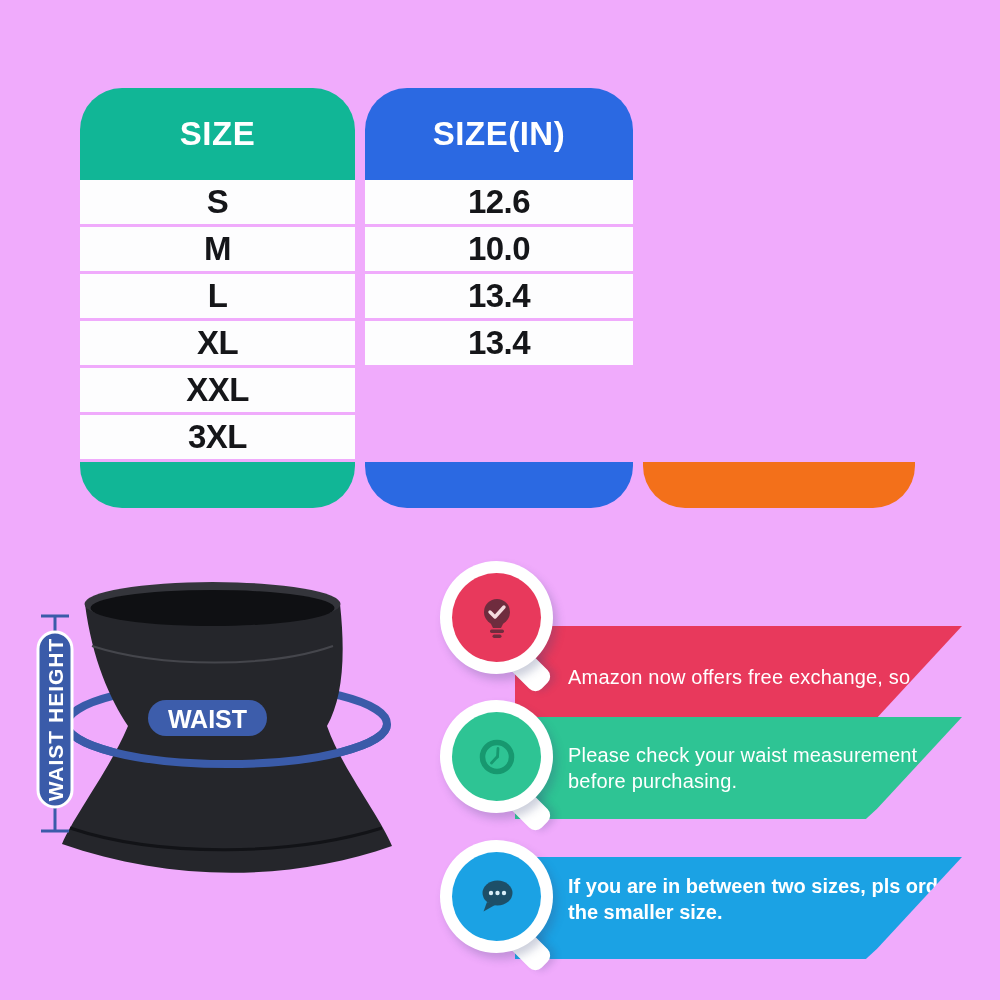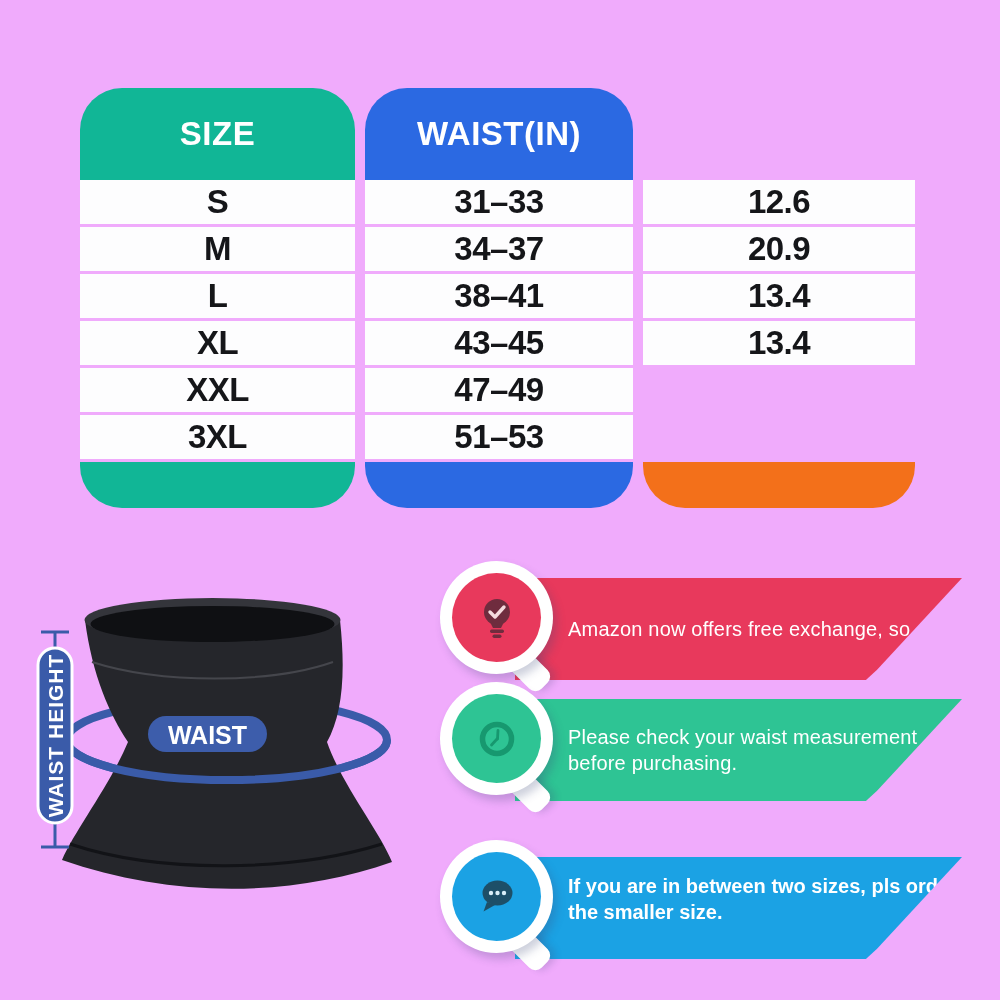--- a/index.html
+++ b/index.html
@@ -14,21 +14,21 @@
     height:92px;border-radius:42px 42px 0 0;display:flex;align-items:center;justify-content:center;
     color:#fff;font-size:33px;font-weight:700;letter-spacing:.5px;
   }
   .body-col{display:flex;flex-direction:column;row-gap:3px;}
   .body-cell{
     height:44px;background:#fdfdfe;display:flex;align-items:center;justify-content:center;
     font-size:33px;font-weight:700;color:#151619;letter-spacing:-.5px;
   }
   .ftr-cell{height:46px;margin-top:3px;border-radius:0 0 42px 42px;}
   
-  #diagram{position:absolute;left:30px;top:580px;width:380px;height:320px;}
+  #diagram{position:absolute;left:30px;top:564px;width:380px;height:320px;}
   
   .callout{position:absolute;left:440px;width:535px;height:132px;}
   .banner{
     position:absolute;left:75px;top:22px;width:447px;height:102px;
     clip-path:polygon(0 0,100% 0,81% 90%,78.5% 100%,0 100%);
     display:flex;flex-direction:column;justify-content:center;
     padding-left:53px;box-sizing:border-box;
     filter:drop-shadow(0 3px 3px rgba(50,60,110,.18));
   }
   .banner .line{color:#fff;font-size:20px;line-height:26px;letter-spacing:.2px;white-space:nowrap;}
@@ -49,43 +49,35 @@
   }
 </style>
 </head>
 <body>
 
 <div id="canvas">
 
   <div id="size-table">
     <div class="tbl-grid">
       <div class="hdr-cell" style="background: rgb(17, 182, 150);">SIZE</div>
-      <div class="hdr-cell" style="background: rgb(43, 105, 226);">WAIST(IN)</div>
+      <div class="hdr-cell" style="background: rgb(43, 105, 226);">SIZE(IN)</div>
     </div>
 
     <div class="tbl-grid">
       <div class="body-col">
         <div class="body-cell">S</div>
         <div class="body-cell">M</div>
         <div class="body-cell">L</div>
         <div class="body-cell">XL</div>
         <div class="body-cell">XXL</div>
         <div class="body-cell">3XL</div>
       </div>
       <div class="body-col">
-        <div class="body-cell">31–33</div>
-        <div class="body-cell">34–37</div>
-        <div class="body-cell">38–41</div>
-        <div class="body-cell">43–45</div>
-        <div class="body-cell">47–49</div>
-        <div class="body-cell">51–53</div>
-      </div>
-      <div class="body-col">
         <div class="body-cell">12.6</div>
-        <div class="body-cell">20.9</div>
+        <div class="body-cell">10.0</div>
         <div class="body-cell">13.4</div>
         <div class="body-cell">13.4</div>
       </div>
     </div>
 
     <div class="tbl-grid">
       <div class="ftr-cell" style="background: rgb(17, 182, 150);"></div>
       <div class="ftr-cell" style="background: rgb(43, 105, 226);"></div>
       <div class="ftr-cell" style="background: rgb(243, 112, 26);"></div>
     </div>
@@ -119,39 +111,39 @@
         <line x1="25" y1="52" x2="25" y2="267" stroke="#3a5ba9" stroke-width="3"></line>
         <line x1="11" y1="52" x2="39" y2="52" stroke="#3a5ba9" stroke-width="3"></line>
         <line x1="11" y1="267" x2="39" y2="267" stroke="#3a5ba9" stroke-width="3"></line>
         <rect x="8" y="68" width="34" height="175" rx="17" fill="#3a5ba9" stroke="#ffffff" stroke-width="3"></rect>
         <text transform="rotate(-90 25 155.5)" x="25" y="163" text-anchor="middle" font-size="21" font-weight="700" letter-spacing="1" fill="#ffffff" font-family="Liberation Sans, DejaVu Sans, sans-serif">WAIST HEIGHT</text>
       </g>
     </svg>
   </div>
 
   <div class="callout" style="top:556px">
-    <div class="banner" style="background: rgb(232, 57, 92);">
+    <div class="banner" style="background: rgb(232, 57, 92); margin-top: 48px;">
       <div class="line">Amazon now offers free exchange, so</div>
     </div>
     <div class="bubble">
       <div class="tail"></div>
       <div class="white"></div>
       <div class="inner" style="background: rgb(232, 57, 92);">
         <svg width="46" height="48" viewBox="0 0 46 48">
           <circle cx="23" cy="18" r="13" fill="#6f2c3e"></circle>
           <path d="M 16 28 L 30 28 L 27 34 L 19 34 Z" fill="#6f2c3e"></path>
           <rect x="16" y="35.5" width="14" height="3.4" rx="1.7" fill="#6f2c3e"></rect>
           <rect x="18.5" y="40.5" width="9" height="3.4" rx="1.7" fill="#6f2c3e"></rect>
           <polyline points="16,18 21,23 30,13" fill="none" stroke="#f4dade" stroke-width="3.4" stroke-linecap="round" stroke-linejoin="round"></polyline>
         </svg>
       </div>
     </div>
   </div>
 
-  <div class="callout" style="top:677px">
+  <div class="callout" style="top:695px">
     <div class="banner" style="background: rgb(46, 196, 148);">
       <div class="line">Please check your waist measurement</div>
       <div class="line">before purchasing.</div>
     </div>
     <div class="bubble">
       <div class="tail"></div>
       <div class="white"></div>
       <div class="inner" style="background: rgb(46, 196, 148);">
         <svg width="46" height="46" viewBox="0 0 46 46">
           <circle cx="23" cy="23" r="14.5" fill="none" stroke="#17986f" stroke-width="5.5"></circle>

